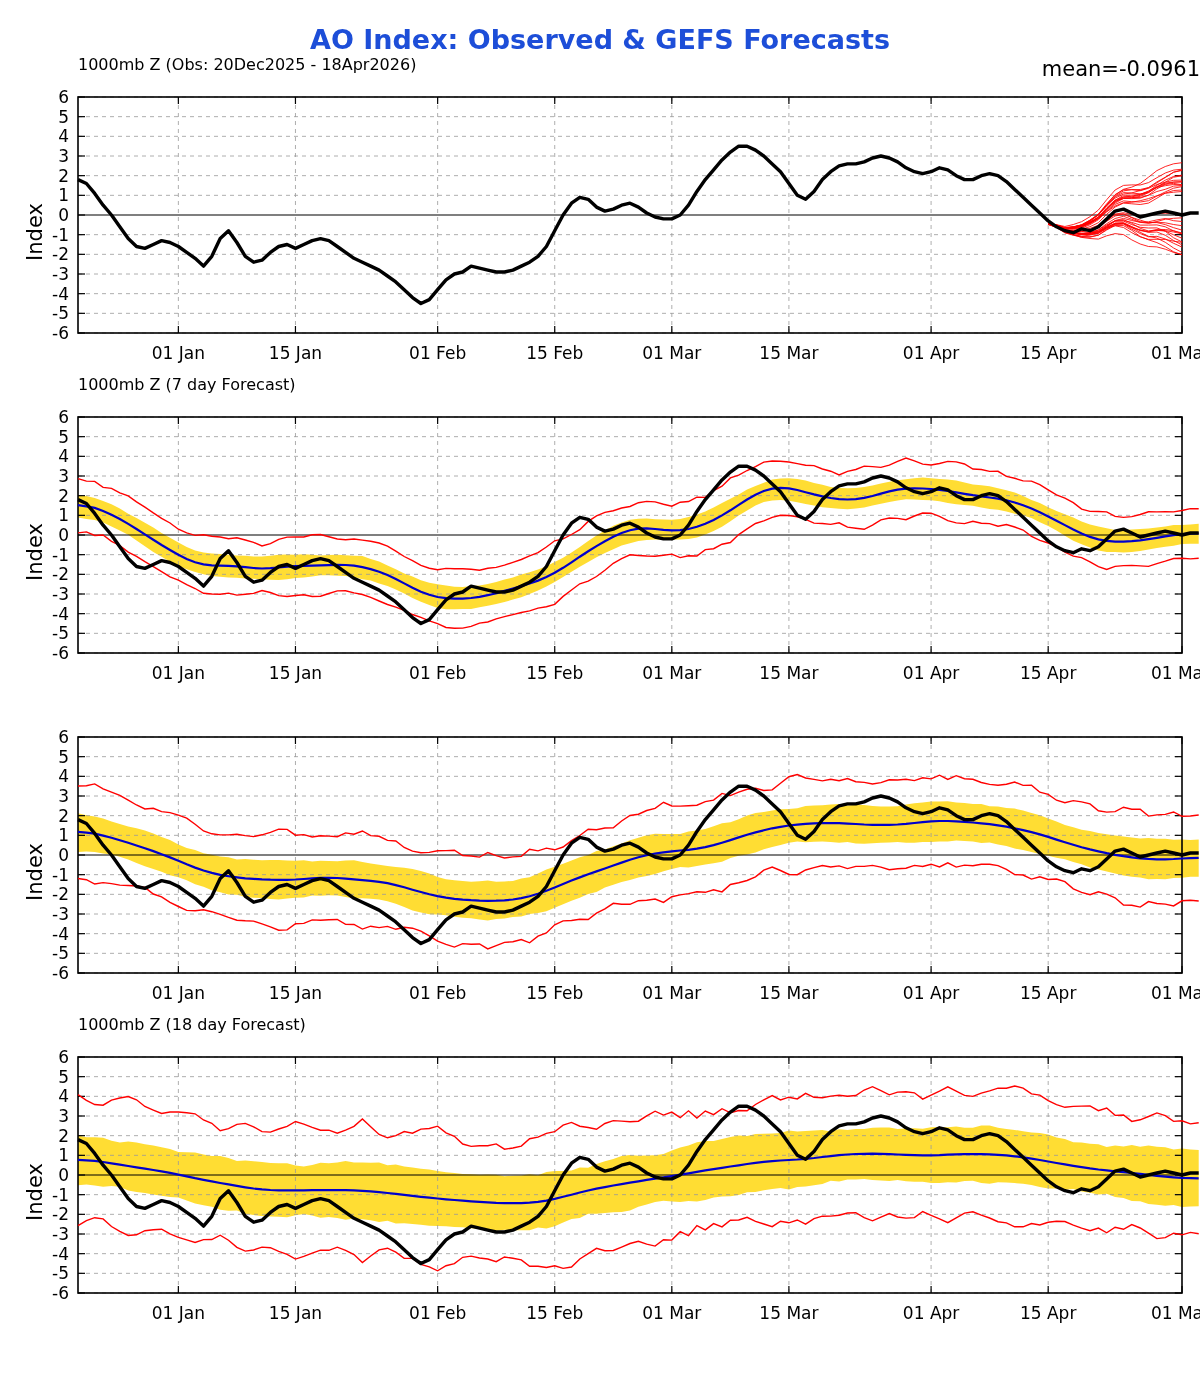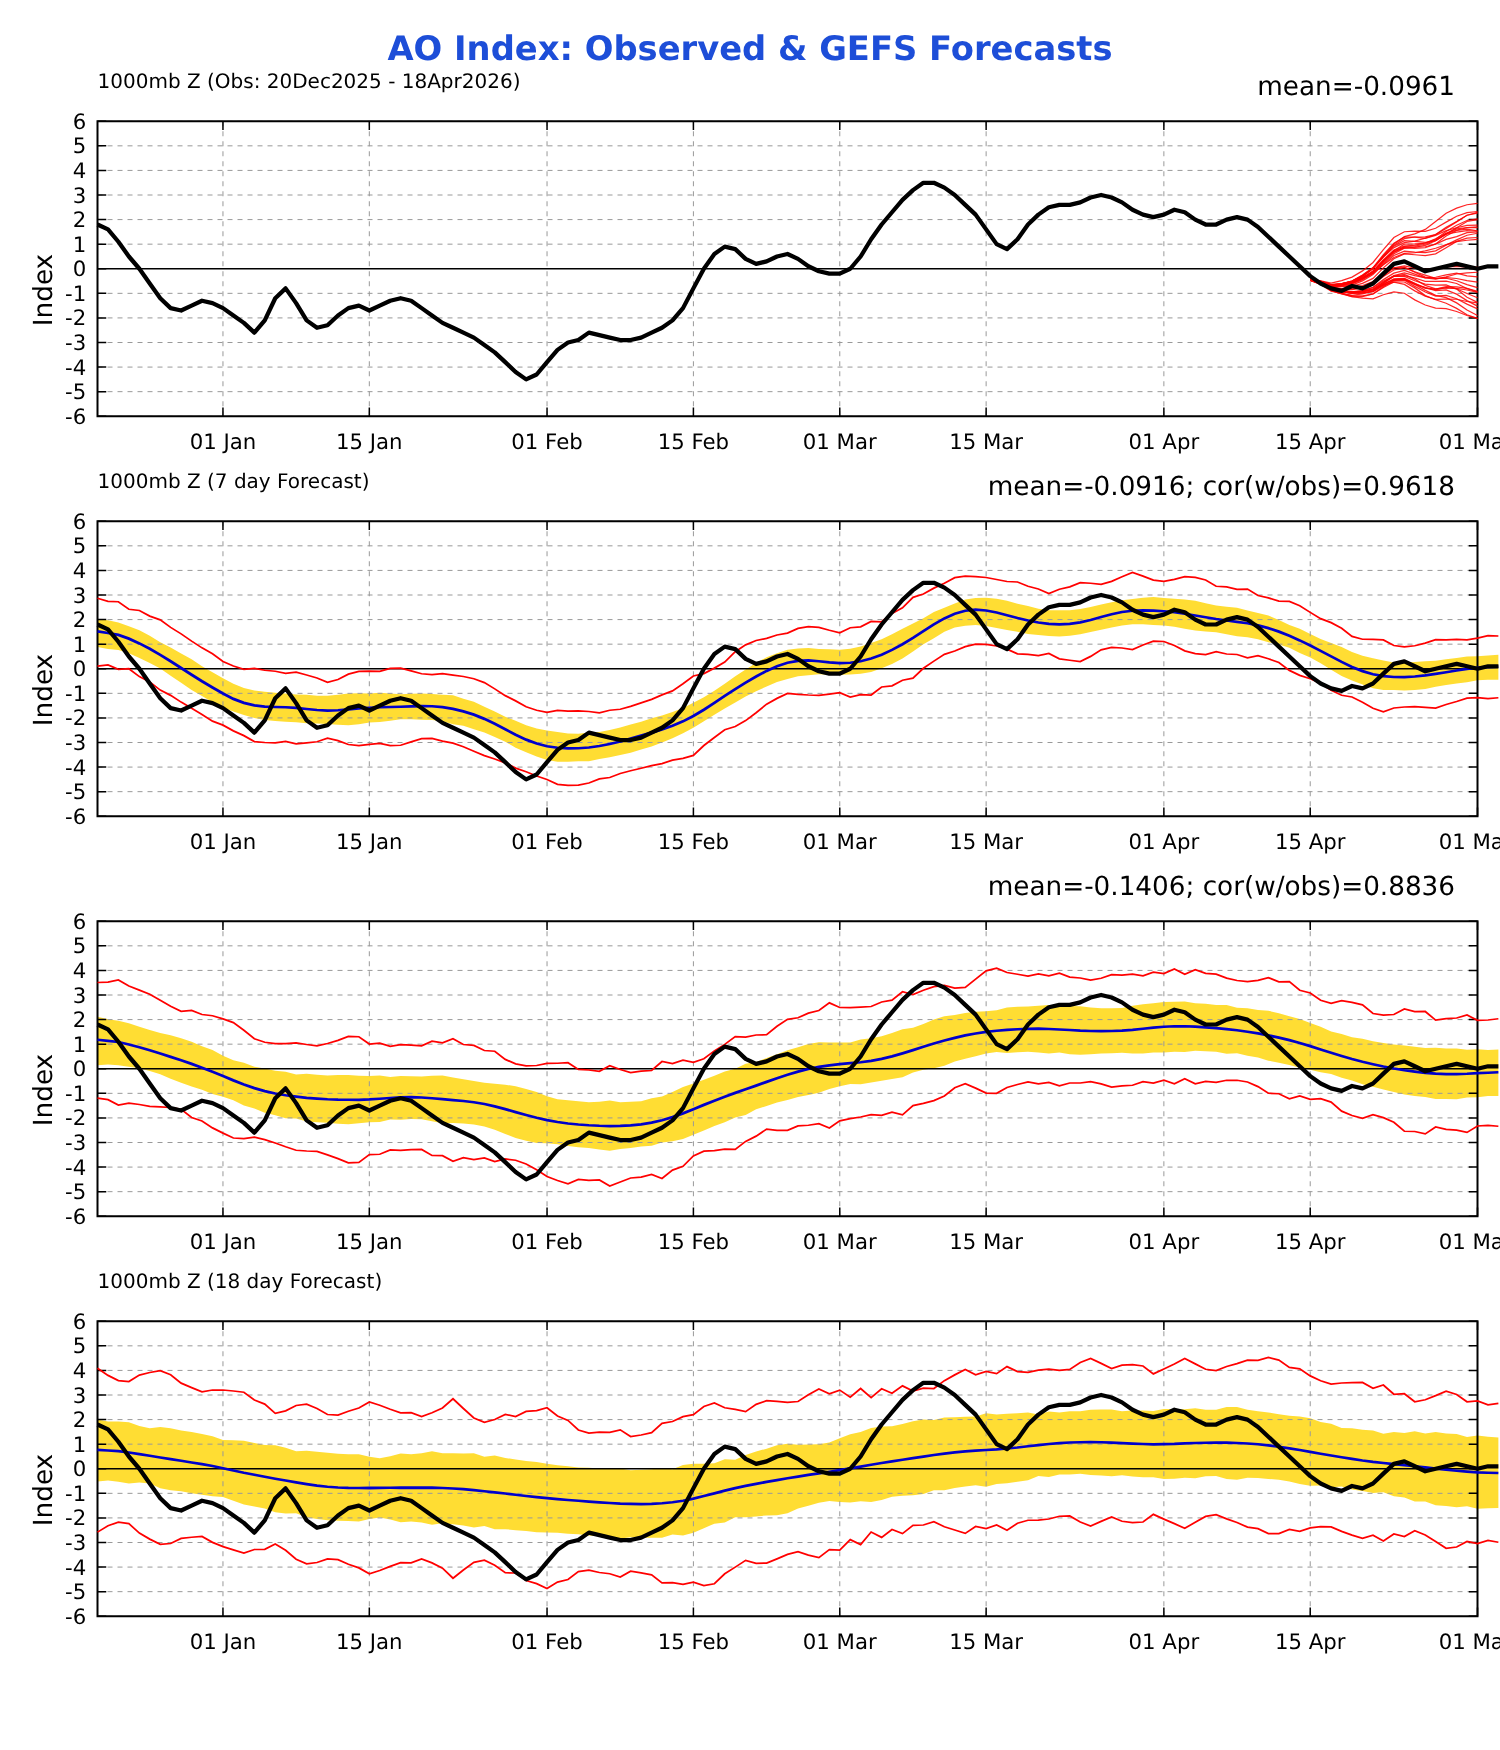--- a/index.html
+++ b/index.html
@@ -37,21 +37,21 @@
   .panel-title {
     position: absolute;
     left: 78px;
     top: 0px;
     font-size: 16px;
     color: #000000;
     white-space: nowrap;
   }
   .panel-stats {
     position: absolute;
-    right: 36px;
+    right: 0;
     top: 2px;
     font-size: 21px;
     color: #000000;
     white-space: nowrap;
   }
   .plot-wrap {
     position: absolute;
     left: 0;
     top: 34px;
     width: 1200px;
@@ -207,21 +207,20 @@
         <path d="M1048.2,135.1L1056.5,137.6L1064.9,142.3L1073.3,144.1L1081.6,145.2L1090.0,144.6L1098.4,142.7L1106.7,138.0L1115.1,134.7L1123.5,134.6L1131.8,138.6L1140.2,141.0L1148.5,142.9L1156.9,141.2L1165.3,141.7L1173.6,143.0L1182.0,144.9" fill="none" stroke="#ff0000" stroke-width="1" opacity="0.85"></path>
         <path d="M1048.2,135.2L1056.5,137.9L1064.9,142.6L1073.3,144.2L1081.6,145.5L1090.0,145.4L1098.4,144.4L1106.7,139.7L1115.1,135.4L1123.5,135.1L1131.8,140.1L1140.2,144.6L1148.5,147.8L1156.9,147.3L1165.3,150.0L1173.6,154.3L1182.0,158.1" fill="none" stroke="#ff0000" stroke-width="1" opacity="0.85"></path>
         <path d="M78.0,90.6L86.4,94.5L94.7,104.4L103.1,116.2L111.5,126.0L119.8,137.8L128.2,149.6L136.5,157.5L144.9,159.4L153.3,155.5L161.6,151.6L170.0,153.5L178.4,157.5L186.7,163.4L195.1,169.3L203.5,177.1L211.8,167.3L220.2,149.6L228.5,141.7L236.9,153.5L245.3,167.3L253.6,173.2L262.0,171.2L270.4,163.4L278.7,157.5L287.1,155.5L295.5,159.4L303.8,155.5L312.2,151.6L320.5,149.6L328.9,151.6L337.3,157.5L345.6,163.4L354.0,169.3L362.4,173.2L370.7,177.1L379.1,181.1L387.5,187.0L395.8,192.9L404.2,200.7L412.5,208.6L420.9,214.5L429.3,210.6L437.6,200.7L446.0,190.9L454.4,185.0L462.7,183.0L471.1,177.1L479.5,179.1L487.8,181.1L496.2,183.0L504.5,183.0L512.9,181.1L521.3,177.1L529.6,173.2L538.0,167.3L546.4,157.5L554.7,141.7L563.1,126.0L571.5,114.2L579.8,108.3L588.2,110.3L596.5,118.1L604.9,122.1L613.3,120.1L621.6,116.2L630.0,114.2L638.4,118.1L646.7,124.0L655.1,128.0L663.5,129.9L671.8,129.9L680.2,126.0L688.5,116.2L696.9,102.4L705.3,90.6L713.6,80.8L722.0,70.9L730.4,63.1L738.7,57.2L747.1,57.2L755.5,61.1L763.8,67.0L772.2,74.9L780.5,82.7L788.9,94.5L797.3,106.3L805.6,110.3L814.0,102.4L822.4,90.6L830.7,82.7L839.1,76.8L847.5,74.9L855.8,74.9L864.2,72.9L872.5,69.0L880.9,67.0L889.3,69.0L897.6,72.9L906.0,78.8L914.4,82.7L922.7,84.7L931.1,82.7L939.5,78.8L947.8,80.8L956.2,86.7L964.5,90.6L972.9,90.6L981.3,86.7L989.6,84.7L998.0,86.7L1006.4,92.6L1014.7,100.4L1023.1,108.3L1031.5,116.2L1039.8,124.0L1048.2,131.9L1056.5,137.8L1064.9,141.7L1073.3,143.7L1081.6,139.8L1090.0,141.7L1098.4,137.8L1106.7,129.9L1115.1,122.1L1123.5,120.1L1131.8,124.0L1140.2,128.0L1148.5,126.0L1156.9,124.0L1165.3,122.1L1173.6,124.0L1182.0,126.0L1190.4,124.0L1198.7,124.0" fill="none" stroke="#000000" stroke-width="3.4" stroke-linejoin="round"></path>
       </svg>
   </div>
 </div>
 
 <div class="panel">
   <div class="panel-header">
     <div class="panel-title">1000mb Z (7 day Forecast)</div>
-    <div class="panel-stats">mean=-0.0916; cor(w/obs)=0.9618</div>
   </div>
   <div class="plot-wrap">
     <div class="ylabel">Index</div>
     <svg id="svg1" width="1200" height="286">
         <path d="M78.0,86.4L86.4,87.1L94.7,89.0L103.1,92.0L111.5,95.2L119.8,99.6L128.2,104.7L136.5,108.9L144.9,113.7L153.3,118.4L161.6,123.9L170.0,128.7L178.4,133.5L186.7,138.0L195.1,141.4L203.5,143.4L211.8,144.4L220.2,145.1L228.5,145.7L236.9,146.5L245.3,146.8L253.6,147.5L262.0,147.5L270.4,146.7L278.7,145.8L287.1,145.5L295.5,145.7L303.8,145.2L312.2,145.7L320.5,146.4L328.9,146.0L337.3,145.7L345.6,146.2L354.0,146.7L362.4,147.1L370.7,149.9L379.1,152.4L387.5,156.4L395.8,160.2L404.2,164.4L412.5,167.6L420.9,171.2L429.3,173.7L437.6,175.3L446.0,176.6L454.4,177.8L462.7,178.0L471.1,176.9L479.5,176.5L487.8,175.0L496.2,172.9L504.5,170.5L512.9,168.4L521.3,165.6L529.6,163.3L538.0,160.5L546.4,157.3L554.7,153.1L563.1,148.7L571.5,143.6L579.8,137.9L588.2,132.0L596.5,126.5L604.9,121.4L613.3,116.7L621.6,113.5L630.0,110.7L638.4,109.7L646.7,109.4L655.1,110.2L663.5,110.4L671.8,110.7L680.2,110.0L688.5,108.1L696.9,105.4L705.3,102.4L713.6,98.4L722.0,93.9L730.4,89.8L738.7,85.5L747.1,80.5L755.5,77.1L763.8,73.7L772.2,70.6L780.5,69.4L788.9,69.2L797.3,69.9L805.6,71.6L814.0,74.0L822.4,75.8L830.7,77.9L839.1,79.1L847.5,79.2L855.8,79.1L864.2,78.1L872.5,76.6L880.9,74.6L889.3,72.7L897.6,71.2L906.0,70.2L914.4,69.2L922.7,68.6L931.1,69.3L939.5,69.9L947.8,70.5L956.2,71.6L964.5,73.5L972.9,75.4L981.3,76.3L989.6,77.2L998.0,79.3L1006.4,81.3L1014.7,83.4L1023.1,86.9L1031.5,91.0L1039.8,94.0L1048.2,98.2L1056.5,102.1L1064.9,105.3L1073.3,108.6L1081.6,112.5L1090.0,115.6L1098.4,117.5L1106.7,119.3L1115.1,121.0L1123.5,120.9L1131.8,120.6L1140.2,119.9L1148.5,119.5L1156.9,118.4L1165.3,117.4L1173.6,116.1L1182.0,116.0L1190.4,115.4L1198.7,114.8L1198.7,134.7L1190.4,134.7L1182.0,135.1L1173.6,136.8L1165.3,137.7L1156.9,139.0L1148.5,140.4L1140.2,142.1L1131.8,143.0L1123.5,143.4L1115.1,142.9L1106.7,142.9L1098.4,141.5L1090.0,138.5L1081.6,135.3L1073.3,131.7L1064.9,126.8L1056.5,121.5L1048.2,117.0L1039.8,113.3L1031.5,109.1L1023.1,106.6L1014.7,104.7L1006.4,102.4L998.0,100.8L989.6,100.0L981.3,98.4L972.9,96.8L964.5,96.1L956.2,95.3L947.8,93.9L939.5,92.3L931.1,91.3L922.7,91.0L914.4,90.4L906.0,90.3L897.6,91.4L889.3,93.0L880.9,94.8L872.5,96.6L864.2,98.4L855.8,99.6L847.5,100.2L839.1,99.8L830.7,99.0L822.4,98.2L814.0,96.4L805.6,95.0L797.3,93.3L788.9,91.7L780.5,90.9L772.2,91.6L763.8,92.9L755.5,96.4L747.1,101.6L738.7,106.4L730.4,112.2L722.0,117.8L713.6,122.1L705.3,125.6L696.9,128.5L688.5,130.0L680.2,130.5L671.8,130.7L663.5,130.8L655.1,130.4L646.7,131.1L638.4,132.0L630.0,134.2L621.6,136.5L613.3,140.2L604.9,143.9L596.5,148.2L588.2,153.0L579.8,157.8L571.5,162.8L563.1,168.0L554.7,173.1L546.4,177.5L538.0,181.6L529.6,185.0L521.3,188.2L512.9,190.5L504.5,193.1L496.2,194.9L487.8,196.7L479.5,198.2L471.1,200.0L462.7,200.0L454.4,200.3L446.0,200.3L437.6,198.9L429.3,196.1L420.9,192.7L412.5,189.1L404.2,184.4L395.8,180.6L387.5,176.9L379.1,174.4L370.7,171.6L362.4,170.3L354.0,168.0L345.6,166.9L337.3,166.7L328.9,166.3L320.5,166.3L312.2,167.5L303.8,168.6L295.5,169.0L287.1,170.3L278.7,171.1L270.4,170.8L262.0,170.2L253.6,169.8L245.3,169.5L236.9,168.7L228.5,168.4L220.2,167.8L211.8,166.9L203.5,165.3L195.1,163.0L186.7,160.2L178.4,157.0L170.0,152.8L161.6,147.8L153.3,142.9L144.9,137.2L136.5,131.6L128.2,125.7L119.8,121.4L111.5,117.4L103.1,113.6L94.7,111.0L86.4,110.1L78.0,108.5Z" fill="#ffdd33" stroke="none"></path>
         <line x1="78" x2="1182" y1="244" y2="244" stroke="#999999" stroke-width="0.8" stroke-dasharray="4,4"></line>
         <line x1="78" x2="1182" y1="224.33333333333334" y2="224.33333333333334" stroke="#999999" stroke-width="0.8" stroke-dasharray="4,4"></line>
         <line x1="78" x2="1182" y1="204.66666666666669" y2="204.66666666666669" stroke="#999999" stroke-width="0.8" stroke-dasharray="4,4"></line>
         <line x1="78" x2="1182" y1="185" y2="185" stroke="#999999" stroke-width="0.8" stroke-dasharray="4,4"></line>
         <line x1="78" x2="1182" y1="165.33333333333334" y2="165.33333333333334" stroke="#999999" stroke-width="0.8" stroke-dasharray="4,4"></line>
@@ -311,21 +310,20 @@
         <path d="M78.0,69.6L86.4,72.1L94.7,72.4L103.1,78.4L111.5,79.4L119.8,83.9L128.2,86.9L136.5,92.9L144.9,98.1L153.3,103.9L161.6,109.3L170.0,114.0L178.4,120.2L186.7,123.8L195.1,126.4L203.5,125.7L211.8,127.2L220.2,128.0L228.5,129.7L236.9,128.8L245.3,131.0L253.6,133.4L262.0,136.9L270.4,134.6L278.7,130.3L287.1,128.1L295.5,127.9L303.8,128.0L312.2,125.7L320.5,125.5L328.9,127.7L337.3,130.0L345.6,130.7L354.0,130.0L362.4,131.1L370.7,132.2L379.1,134.0L387.5,137.1L395.8,142.1L404.2,147.5L412.5,151.7L420.9,156.4L429.3,159.2L437.6,160.8L446.0,159.4L454.4,159.8L462.7,159.7L471.1,160.2L479.5,161.3L487.8,159.2L496.2,158.4L504.5,156.1L512.9,153.3L521.3,150.5L529.6,146.9L538.0,143.7L546.4,138.0L554.7,131.8L563.1,129.9L571.5,125.5L579.8,120.7L588.2,112.4L596.5,106.9L604.9,103.4L613.3,101.7L621.6,99.0L630.0,97.5L638.4,93.7L646.7,92.4L655.1,92.9L663.5,95.2L671.8,97.2L680.2,93.2L688.5,92.5L696.9,88.1L705.3,88.4L713.6,81.7L722.0,77.2L730.4,68.9L738.7,66.2L747.1,61.5L755.5,57.6L763.8,53.1L772.2,52.0L780.5,52.3L788.9,53.0L797.3,54.6L805.6,56.2L814.0,56.6L822.4,60.0L830.7,62.2L839.1,65.9L847.5,62.4L855.8,60.5L864.2,57.1L872.5,57.6L880.9,58.4L889.3,56.1L897.6,52.4L906.0,49.0L914.4,51.9L922.7,55.1L931.1,56.0L939.5,54.5L947.8,52.4L956.2,52.9L964.5,55.0L972.9,60.0L981.3,60.5L989.6,62.4L998.0,62.3L1006.4,67.4L1014.7,69.3L1023.1,71.9L1031.5,72.1L1039.8,75.6L1048.2,80.9L1056.5,85.9L1064.9,89.1L1073.3,93.6L1081.6,100.1L1090.0,102.4L1098.4,102.5L1106.7,102.9L1115.1,107.4L1123.5,108.4L1131.8,107.6L1140.2,105.5L1148.5,102.8L1156.9,102.9L1165.3,102.6L1173.6,102.9L1182.0,101.5L1190.4,99.6L1198.7,99.8" fill="none" stroke="#ff0000" stroke-width="1.4"></path>
         <path d="M78.0,123.9L86.4,122.9L94.7,126.5L103.1,126.0L111.5,132.3L119.8,136.5L128.2,143.1L136.5,147.3L144.9,152.7L153.3,157.6L161.6,162.6L170.0,167.9L178.4,171.1L186.7,175.7L195.1,179.5L203.5,184.3L211.8,185.0L220.2,185.2L228.5,184.1L236.9,186.1L245.3,185.3L253.6,184.4L262.0,181.6L270.4,183.5L278.7,186.6L287.1,187.5L295.5,186.5L303.8,185.7L312.2,187.5L320.5,187.2L328.9,184.5L337.3,181.9L345.6,181.7L354.0,183.9L362.4,185.5L370.7,188.4L379.1,192.0L387.5,195.5L395.8,198.2L404.2,201.3L412.5,205.5L420.9,208.4L429.3,211.8L437.6,214.6L446.0,218.5L454.4,219.2L462.7,219.1L471.1,217.4L479.5,214.1L487.8,213.0L496.2,209.8L504.5,207.6L512.9,205.6L521.3,203.5L529.6,201.9L538.0,199.1L546.4,197.7L554.7,195.3L563.1,187.4L571.5,181.0L579.8,174.8L588.2,172.2L596.5,167.5L604.9,161.2L613.3,154.3L621.6,149.7L630.0,145.8L638.4,146.5L646.7,147.0L655.1,147.3L663.5,146.3L671.8,145.1L680.2,148.6L688.5,146.8L696.9,147.0L705.3,140.6L713.6,139.7L722.0,135.2L730.4,133.5L738.7,125.6L747.1,119.9L755.5,114.5L763.8,111.8L772.2,108.3L780.5,106.3L788.9,106.5L797.3,107.8L805.6,110.3L814.0,114.1L822.4,114.5L830.7,115.4L839.1,113.8L847.5,118.1L855.8,119.2L864.2,120.3L872.5,116.1L880.9,110.9L889.3,109.0L897.6,109.4L906.0,110.7L914.4,107.0L922.7,104.0L931.1,104.2L939.5,107.4L947.8,111.7L956.2,113.9L964.5,114.6L972.9,112.3L981.3,114.2L989.6,114.6L998.0,117.2L1006.4,115.5L1014.7,118.0L1023.1,121.0L1031.5,127.3L1039.8,131.3L1048.2,134.0L1056.5,137.6L1064.9,143.2L1073.3,147.2L1081.6,148.6L1090.0,152.8L1098.4,157.6L1106.7,160.4L1115.1,157.4L1123.5,156.6L1131.8,156.4L1140.2,156.9L1148.5,157.4L1156.9,154.6L1165.3,152.2L1173.6,149.5L1182.0,149.2L1190.4,149.9L1198.7,149.2" fill="none" stroke="#ff0000" stroke-width="1.4"></path>
         <path d="M78.0,96.1L86.4,97.4L94.7,98.9L103.1,101.9L111.5,105.7L119.8,110.0L128.2,114.9L136.5,120.0L144.9,125.4L153.3,130.8L161.6,136.0L170.0,141.0L178.4,145.8L186.7,150.1L195.1,153.3L203.5,155.3L211.8,156.3L220.2,156.6L228.5,156.8L236.9,157.3L245.3,158.2L253.6,159.0L262.0,159.5L270.4,159.2L278.7,158.5L287.1,157.7L295.5,157.2L303.8,156.8L312.2,156.6L320.5,156.4L328.9,156.1L337.3,155.9L345.6,156.0L354.0,156.7L362.4,158.1L370.7,160.1L379.1,162.7L387.5,166.1L395.8,170.0L404.2,174.4L412.5,178.8L420.9,182.7L429.3,185.8L437.6,188.0L446.0,189.2L454.4,189.7L462.7,189.6L471.1,189.0L479.5,187.8L487.8,186.2L496.2,184.2L504.5,181.9L512.9,179.5L521.3,177.1L529.6,174.5L538.0,171.6L546.4,168.1L554.7,163.8L563.1,158.8L571.5,153.3L579.8,147.7L588.2,142.3L596.5,137.1L604.9,132.2L613.3,127.7L621.6,124.0L630.0,121.2L638.4,119.7L646.7,119.4L655.1,120.0L663.5,120.9L671.8,121.4L680.2,121.2L688.5,120.0L696.9,117.8L705.3,114.8L713.6,110.9L722.0,106.4L730.4,101.3L738.7,95.9L747.1,90.5L755.5,85.7L763.8,82.0L772.2,79.6L780.5,78.8L788.9,79.4L797.3,81.0L805.6,83.2L814.0,85.4L822.4,87.4L830.7,89.0L839.1,90.1L847.5,90.5L855.8,90.1L864.2,88.9L872.5,87.0L880.9,84.6L889.3,82.4L897.6,80.6L906.0,79.6L914.4,79.3L922.7,79.5L931.1,80.0L939.5,80.8L947.8,82.0L956.2,83.4L964.5,84.8L972.9,86.2L981.3,87.4L989.6,88.5L998.0,89.6L1006.4,91.3L1014.7,93.5L1023.1,96.3L1031.5,99.6L1039.8,103.3L1048.2,107.4L1056.5,111.7L1064.9,116.1L1073.3,120.5L1081.6,124.6L1090.0,127.9L1098.4,130.4L1106.7,131.9L1115.1,132.6L1123.5,132.7L1131.8,132.2L1140.2,131.3L1148.5,130.1L1156.9,128.8L1165.3,127.4L1173.6,126.1L1182.0,125.2L1190.4,124.7L1198.7,124.3" fill="none" stroke="#0000cc" stroke-width="2.2"></path>
         <path d="M78.0,90.6L86.4,94.5L94.7,104.4L103.1,116.2L111.5,126.0L119.8,137.8L128.2,149.6L136.5,157.5L144.9,159.4L153.3,155.5L161.6,151.6L170.0,153.5L178.4,157.5L186.7,163.4L195.1,169.3L203.5,177.1L211.8,167.3L220.2,149.6L228.5,141.7L236.9,153.5L245.3,167.3L253.6,173.2L262.0,171.2L270.4,163.4L278.7,157.5L287.1,155.5L295.5,159.4L303.8,155.5L312.2,151.6L320.5,149.6L328.9,151.6L337.3,157.5L345.6,163.4L354.0,169.3L362.4,173.2L370.7,177.1L379.1,181.1L387.5,187.0L395.8,192.9L404.2,200.7L412.5,208.6L420.9,214.5L429.3,210.6L437.6,200.7L446.0,190.9L454.4,185.0L462.7,183.0L471.1,177.1L479.5,179.1L487.8,181.1L496.2,183.0L504.5,183.0L512.9,181.1L521.3,177.1L529.6,173.2L538.0,167.3L546.4,157.5L554.7,141.7L563.1,126.0L571.5,114.2L579.8,108.3L588.2,110.3L596.5,118.1L604.9,122.1L613.3,120.1L621.6,116.2L630.0,114.2L638.4,118.1L646.7,124.0L655.1,128.0L663.5,129.9L671.8,129.9L680.2,126.0L688.5,116.2L696.9,102.4L705.3,90.6L713.6,80.8L722.0,70.9L730.4,63.1L738.7,57.2L747.1,57.2L755.5,61.1L763.8,67.0L772.2,74.9L780.5,82.7L788.9,94.5L797.3,106.3L805.6,110.3L814.0,102.4L822.4,90.6L830.7,82.7L839.1,76.8L847.5,74.9L855.8,74.9L864.2,72.9L872.5,69.0L880.9,67.0L889.3,69.0L897.6,72.9L906.0,78.8L914.4,82.7L922.7,84.7L931.1,82.7L939.5,78.8L947.8,80.8L956.2,86.7L964.5,90.6L972.9,90.6L981.3,86.7L989.6,84.7L998.0,86.7L1006.4,92.6L1014.7,100.4L1023.1,108.3L1031.5,116.2L1039.8,124.0L1048.2,131.9L1056.5,137.8L1064.9,141.7L1073.3,143.7L1081.6,139.8L1090.0,141.7L1098.4,137.8L1106.7,129.9L1115.1,122.1L1123.5,120.1L1131.8,124.0L1140.2,128.0L1148.5,126.0L1156.9,124.0L1165.3,122.1L1173.6,124.0L1182.0,126.0L1190.4,124.0L1198.7,124.0" fill="none" stroke="#000000" stroke-width="3.4" stroke-linejoin="round"></path>
       </svg>
   </div>
 </div>
 
 <div class="panel">
   <div class="panel-header">
-    <div class="panel-stats">mean=-0.1406; cor(w/obs)=0.8836</div>
   </div>
   <div class="plot-wrap">
     <div class="ylabel">Index</div>
     <svg id="svg2" width="1200" height="286">
         <path d="M78.0,84.3L86.4,86.3L94.7,87.5L103.1,89.6L111.5,92.4L119.8,95.0L128.2,97.4L136.5,99.2L144.9,101.5L153.3,104.4L161.6,108.0L170.0,110.9L178.4,115.5L186.7,119.1L195.1,121.1L203.5,124.3L211.8,125.7L220.2,127.6L228.5,128.3L236.9,130.5L245.3,130.0L253.6,130.7L262.0,131.3L270.4,131.0L278.7,130.9L287.1,131.5L295.5,131.8L303.8,131.3L312.2,132.5L320.5,131.7L328.9,132.0L337.3,132.2L345.6,131.5L354.0,131.3L362.4,133.0L370.7,134.4L379.1,135.8L387.5,137.1L395.8,138.0L404.2,138.8L412.5,139.9L420.9,142.1L429.3,144.5L437.6,148.0L446.0,150.3L454.4,151.2L462.7,151.9L471.1,152.7L479.5,152.3L487.8,151.4L496.2,152.7L504.5,152.4L512.9,151.9L521.3,149.6L529.6,148.2L538.0,144.5L546.4,140.6L554.7,137.7L563.1,134.7L571.5,131.6L579.8,128.2L588.2,125.9L596.5,122.0L604.9,120.5L613.3,117.3L621.6,114.4L630.0,111.2L638.4,108.8L646.7,106.2L655.1,104.7L663.5,104.9L671.8,105.0L680.2,104.9L688.5,102.6L696.9,101.6L705.3,99.9L713.6,97.3L722.0,94.3L730.4,93.2L738.7,90.2L747.1,86.5L755.5,83.9L763.8,82.9L772.2,81.4L780.5,80.3L788.9,79.9L797.3,79.2L805.6,76.9L814.0,76.4L822.4,76.2L830.7,75.6L839.1,75.0L847.5,76.4L855.8,75.7L864.2,76.0L872.5,76.9L880.9,77.6L889.3,77.6L897.6,77.3L906.0,75.6L914.4,74.3L922.7,73.6L931.1,72.5L939.5,72.4L947.8,72.2L956.2,73.5L964.5,74.0L972.9,74.9L981.3,75.0L989.6,77.2L998.0,77.5L1006.4,79.0L1014.7,79.6L1023.1,81.6L1031.5,83.9L1039.8,86.2L1048.2,89.4L1056.5,92.4L1064.9,96.1L1073.3,98.2L1081.6,100.7L1090.0,102.0L1098.4,104.0L1106.7,105.3L1115.1,106.5L1123.5,107.4L1131.8,108.4L1140.2,109.4L1148.5,109.1L1156.9,109.8L1165.3,109.8L1173.6,110.7L1182.0,110.4L1190.4,110.9L1198.7,110.5L1198.7,147.8L1190.4,147.8L1182.0,148.7L1173.6,149.0L1165.3,150.3L1156.9,150.1L1148.5,150.2L1140.2,148.6L1131.8,147.8L1123.5,146.5L1115.1,144.6L1106.7,142.6L1098.4,140.4L1090.0,138.4L1081.6,135.3L1073.3,133.1L1064.9,130.2L1056.5,128.7L1048.2,126.7L1039.8,125.1L1031.5,122.9L1023.1,121.1L1014.7,119.5L1006.4,116.9L998.0,115.6L989.6,113.6L981.3,113.9L972.9,112.4L964.5,112.0L956.2,111.6L947.8,112.5L939.5,112.4L931.1,112.9L922.7,113.0L914.4,113.7L906.0,113.7L897.6,113.1L889.3,113.5L880.9,113.8L872.5,114.3L864.2,114.7L855.8,114.4L847.5,112.9L839.1,113.7L830.7,113.0L822.4,112.4L814.0,112.8L805.6,113.3L797.3,112.5L788.9,113.8L780.5,115.9L772.2,117.9L763.8,120.2L755.5,123.5L747.1,125.6L738.7,126.8L730.4,128.9L722.0,132.7L713.6,134.2L705.3,135.5L696.9,136.9L688.5,138.4L680.2,138.1L671.8,139.9L663.5,142.2L655.1,145.1L646.7,147.0L638.4,148.6L630.0,150.9L621.6,153.0L613.3,155.8L604.9,158.4L596.5,162.9L588.2,164.9L579.8,168.8L571.5,171.8L563.1,175.3L554.7,178.8L546.4,182.2L538.0,183.9L529.6,185.0L521.3,187.5L512.9,188.1L504.5,189.4L496.2,190.1L487.8,191.6L479.5,190.5L471.1,189.3L462.7,188.8L454.4,187.8L446.0,186.3L437.6,185.5L429.3,185.3L420.9,183.6L412.5,181.4L404.2,178.1L395.8,174.8L387.5,172.2L379.1,170.6L370.7,169.7L362.4,169.3L354.0,169.5L345.6,168.0L337.3,166.4L328.9,166.2L320.5,166.8L312.2,166.6L303.8,168.6L295.5,168.8L287.1,169.6L278.7,170.4L270.4,170.0L262.0,169.1L253.6,168.7L245.3,168.1L236.9,165.8L228.5,165.5L220.2,163.2L211.8,161.2L203.5,157.8L195.1,155.3L186.7,151.2L178.4,148.3L170.0,146.2L161.6,142.7L153.3,140.1L144.9,137.2L136.5,133.9L128.2,130.4L119.8,127.7L111.5,125.6L103.1,124.4L94.7,123.1L86.4,122.6L78.0,123.1Z" fill="#ffdd33" stroke="none"></path>
         <line x1="78" x2="1182" y1="244" y2="244" stroke="#999999" stroke-width="0.8" stroke-dasharray="4,4"></line>
         <line x1="78" x2="1182" y1="224.33333333333334" y2="224.33333333333334" stroke="#999999" stroke-width="0.8" stroke-dasharray="4,4"></line>
         <line x1="78" x2="1182" y1="204.66666666666669" y2="204.66666666666669" stroke="#999999" stroke-width="0.8" stroke-dasharray="4,4"></line>
         <line x1="78" x2="1182" y1="185" y2="185" stroke="#999999" stroke-width="0.8" stroke-dasharray="4,4"></line>
         <line x1="78" x2="1182" y1="165.33333333333334" y2="165.33333333333334" stroke="#999999" stroke-width="0.8" stroke-dasharray="4,4"></line>

